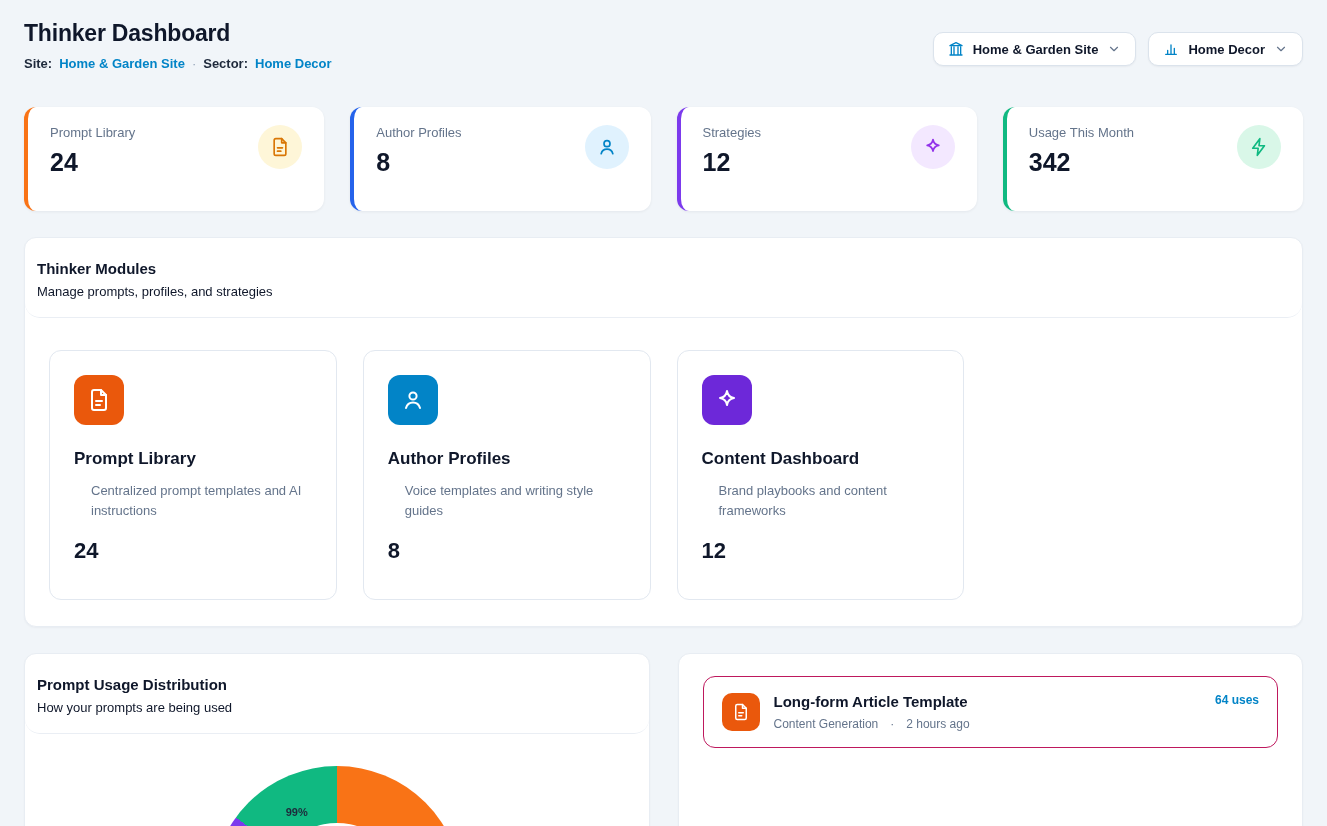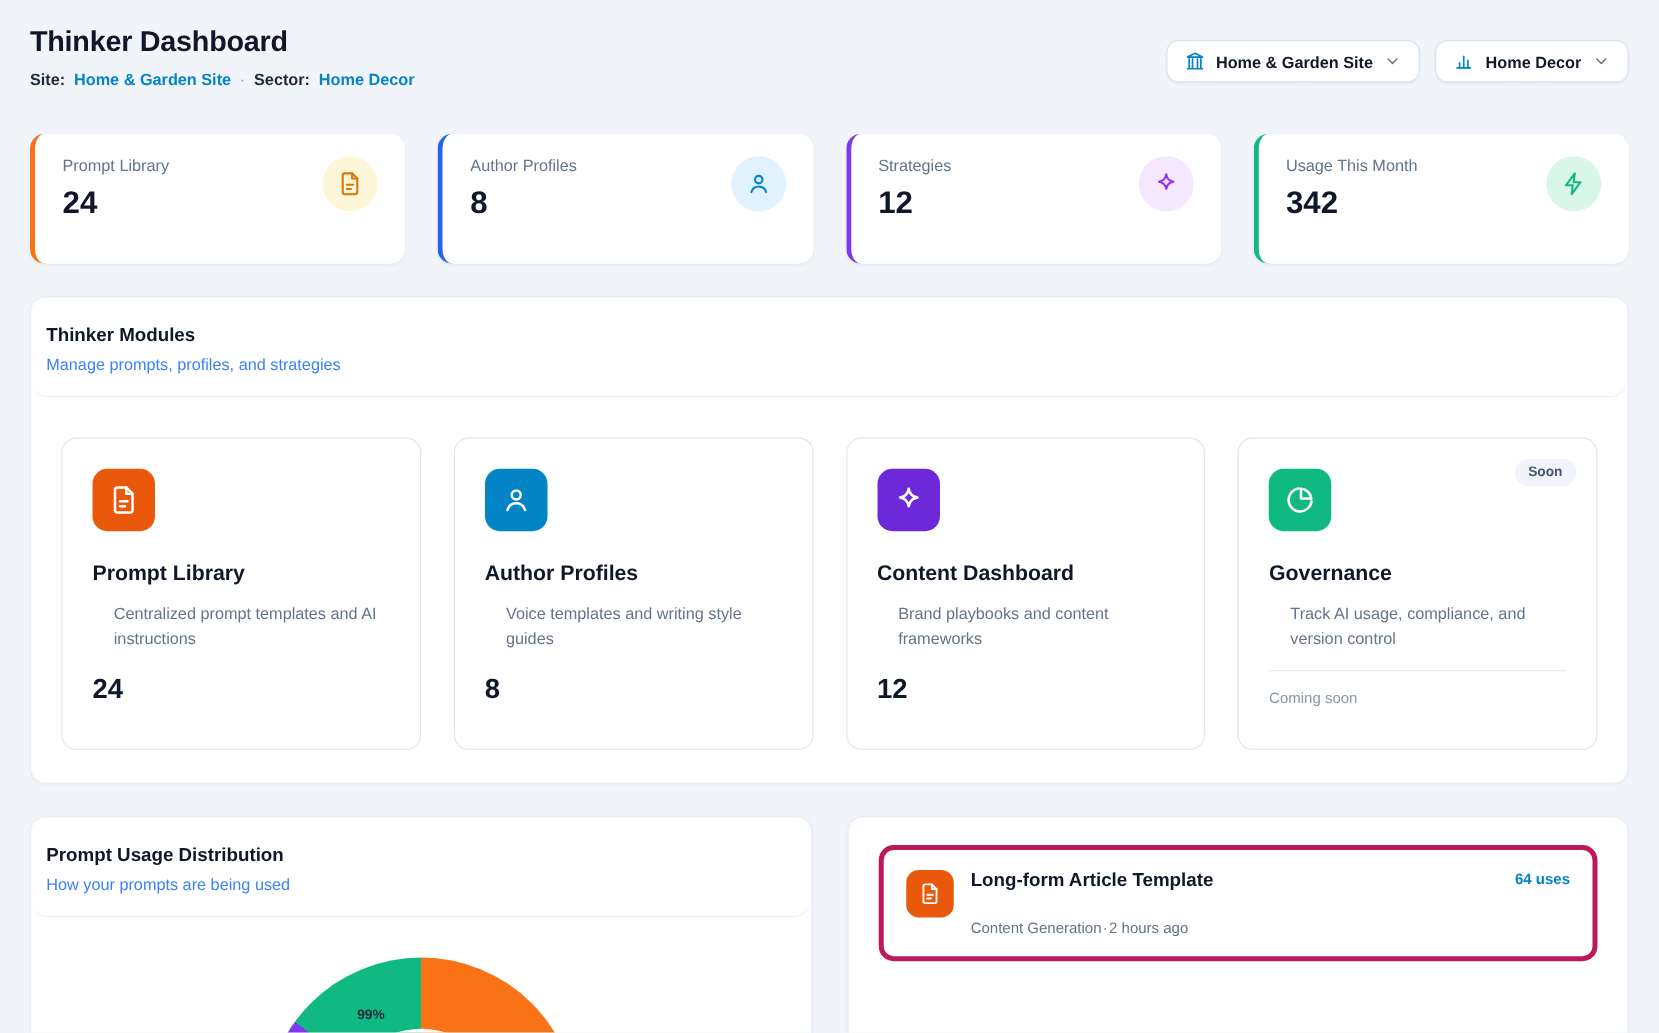--- a/index.html
+++ b/index.html
@@ -47,21 +47,21 @@
   .stat-ic .icon { width:20px; height:20px; display:inline-flex; }
   .ic-orange { background:#fef6d8; color:#d97706; }
   .ic-blue   { background:#e0f2fe; color:#0284c7; }
   .ic-purple { background:#f3e8ff; color:#9333ea; }
   .ic-green  { background:#d9f7e8; color:#10b981; }
 
   
   .card { background:#fff; border-radius:12px; border:1px solid #e8edf3; box-shadow:0 1px 2px rgba(15,23,42,.04); }
   .card-head { padding:22px 12px 18px; border-bottom:1px solid #eaeef4;border-radius:15px; }
   .card-title { font-size:15px; font-weight:700; color:#0f172a; }
-  .card-sub { font-size:13px; color:#3b82f6; margin-top:7px; }
+  .card-sub { font-size:13px; color:#0f172a; margin-top:7px; }
 
   
   .modules-card { margin-bottom:26px; }
   .modules-grid { display:grid; grid-template-columns:repeat(4,1fr); gap:26px; padding:32px 24px 26px; }
   .module-card {
     position:relative; border:1px solid #e2e8f0; border-radius:12px;
     padding:24px; min-height:250px; background:#fff; cursor:pointer;
     display:flex; flex-direction:column; align-items:flex-start;
   }
   .module-ic { width:50px; height:50px; border-radius:12px; color:#fff; display:flex; align-items:center; justify-content:center; }
@@ -81,27 +81,27 @@
 
   
   .bottom-row { display:grid; grid-template-columns:1fr 1fr; gap:28px; }
   .chart-body { position:relative; height:400px; overflow:hidden; }
   .donut { position:absolute; left:50%; top:32px; transform:translateX(-50%); width:250px; height:250px; border-radius:50%; }
   .donut-hole { position:absolute; inset:57px; background:#fff; border-radius:50%; }
   .donut-label { position:absolute; left:85px; top:46px; transform:translate(-50%,-50%); font-size:11px; font-weight:700; color:#1e293b; }
 
   .prompts-body { padding:22px 24px; }
   .prompt-item {
-    border:4px solid #be185d; border-radius:12px; padding:16px 18px;
+    border:1px solid #be185d; border-radius:12px; padding:16px 18px;
     display:flex; align-items:flex-start; gap:14px; cursor:pointer; background:#fff;
   }
   .prompt-ic { width:38px; height:38px; border-radius:10px; background:#ea580c; color:#fff; display:flex; align-items:center; justify-content:center; flex:none; }
   .prompt-ic .icon { width:18px; height:18px; display:inline-flex; }
   .prompt-title { font-size:15px; font-weight:700; color:#0f172a; }
-  .prompt-meta { display:flex; gap:1px; margin-top:22px; font-size:12px; color:#64748b; }
+  .prompt-meta { display:flex; gap:12px; margin-top:7px; font-size:12px; color:#64748b; }
   .prompt-uses { margin-left:auto; font-size:12px; font-weight:700; color:#0284c7; white-space:nowrap; }
 </style>
 </head>
 <body>
 
 <div class="page">
 
   <header class="topbar">
     <div>
       <h1 class="page-title">Thinker Dashboard</h1>
@@ -244,34 +244,20 @@
             <svg viewBox="0 0 24 24" fill="none" stroke="currentColor" stroke-width="2" stroke-linejoin="round">
                 <path d="M12 3c.7 4.4 2.6 6.3 7 7-4.4.7-6.3 2.6-7 7-.7-4.4-2.6-6.3-7-7 4.4-.7 6.3-2.6 7-7z"></path>
               </svg>
           </span>
         </div>
         <div class="module-title">Content Dashboard</div>
         <div class="module-desc">Brand playbooks and content frameworks</div>
         <div class="module-value">12</div>
       </div>
 
-      <div class="module-card">
-        <span class="soon-badge">Soon</span>
-        <div class="module-ic mi-green">
-          <span class="icon">
-            <svg viewBox="0 0 24 24" fill="none" stroke="currentColor" stroke-width="2" stroke-linecap="round" stroke-linejoin="round">
-                <path d="M21.2 13A9.2 9.2 0 1 1 11 2.8"></path>
-                <path d="M12.8 10.8V2.9a9.3 9.3 0 0 1 8.3 7.9z"></path>
-              </svg>
-          </span>
-        </div>
-        <div class="module-title">Governance</div>
-        <div class="module-desc">Track AI usage, compliance, and version control</div>
-        <div class="module-footer">Coming soon</div>
-      </div>
 
     </div>
   </section>
 
   <section class="bottom-row">
 
     <div class="card">
       <div class="card-head">
         <div class="card-title">Prompt Usage Distribution</div>
         <div class="card-sub">How your prompts are being used</div>

